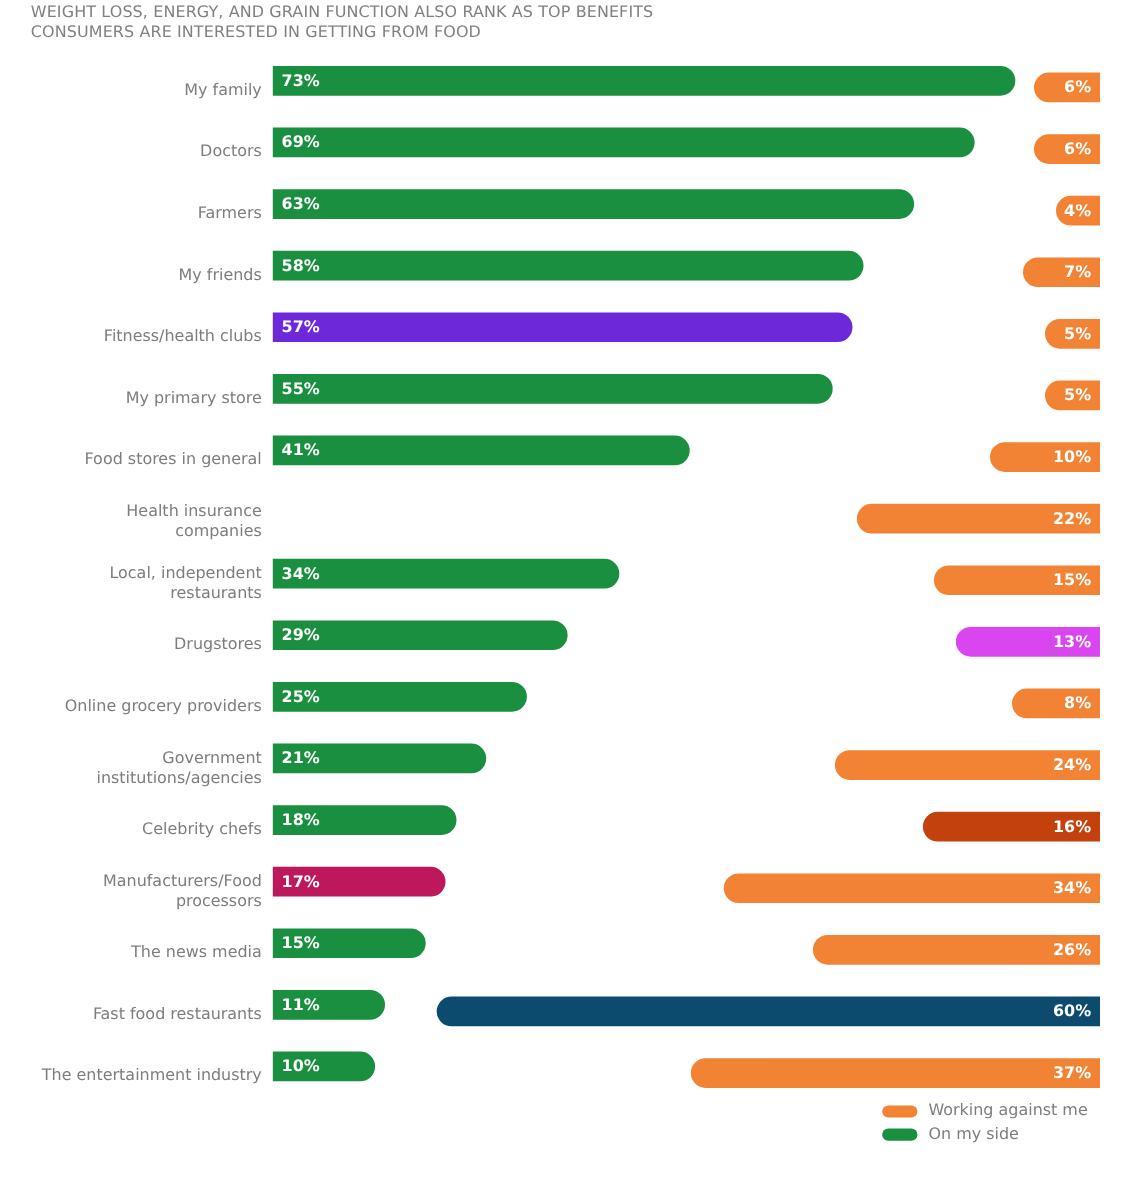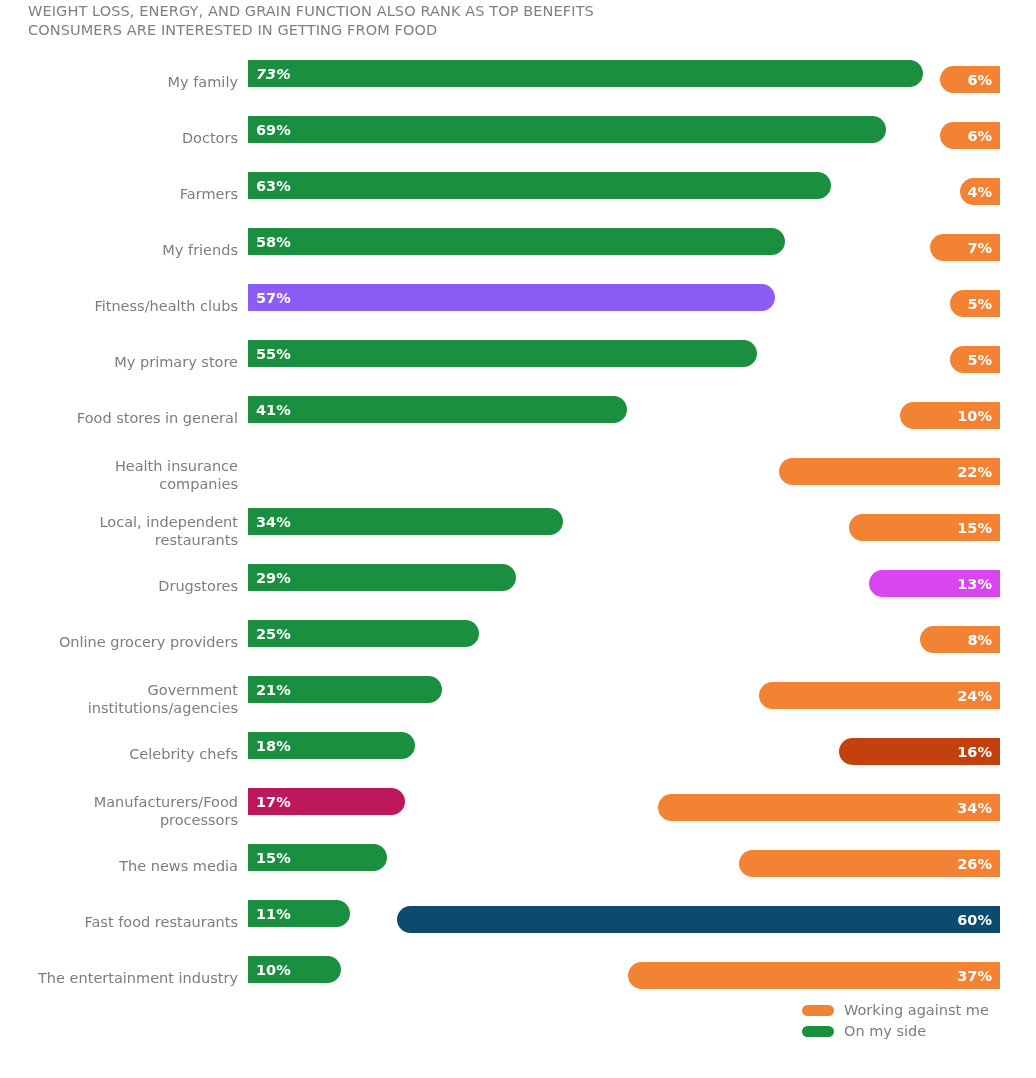--- a/index.html
+++ b/index.html
@@ -133,21 +133,21 @@
 <body>
 
 <div id="chart-root">
 
   <div class="chart-title">WEIGHT LOSS, ENERGY, AND GRAIN FUNCTION ALSO RANK AS TOP BENEFITS
 CONSUMERS ARE INTERESTED IN GETTING FROM FOOD</div>
 
   <div class="rows" id="rows">
       <div class="row">
         <div class="row-label">My family</div>
-        <div class="bar-green" style="width: 675.25px; background: rgb(25, 143, 63); font-style: italic;">
+        <div class="bar-green" style="width: 675.25px; background: rgb(25, 143, 63);">
           <span class="bar-value">73%</span>
         </div>
         <div class="bar-orange" style="width: 60.3px; background: rgb(242, 131, 52);">
           <span class="bar-value">6%</span>
         </div>
       </div>
       <div class="row">
         <div class="row-label">Doctors</div>
         <div class="bar-green" style="width: 638.25px; background: rgb(25, 143, 63);">
           <span class="bar-value">69%</span>
@@ -169,21 +169,21 @@
         <div class="row-label">My friends</div>
         <div class="bar-green" style="width: 536.5px; background: rgb(25, 143, 63);">
           <span class="bar-value">58%</span>
         </div>
         <div class="bar-orange" style="width: 70.35px; background: rgb(242, 131, 52);">
           <span class="bar-value">7%</span>
         </div>
       </div>
       <div class="row">
         <div class="row-label">Fitness/health clubs</div>
-        <div class="bar-green" style="width: 527.25px; background: #8b5cf6;">
+        <div class="bar-green" style="width: 527.25px; background: #6d28d9;">
           <span class="bar-value">57%</span>
         </div>
         <div class="bar-orange" style="width: 50.25px; background: rgb(242, 131, 52);">
           <span class="bar-value">5%</span>
         </div>
       </div>
       <div class="row">
         <div class="row-label">My primary store</div>
         <div class="bar-green" style="width: 508.75px; background: rgb(25, 143, 63);">
           <span class="bar-value">55%</span>

